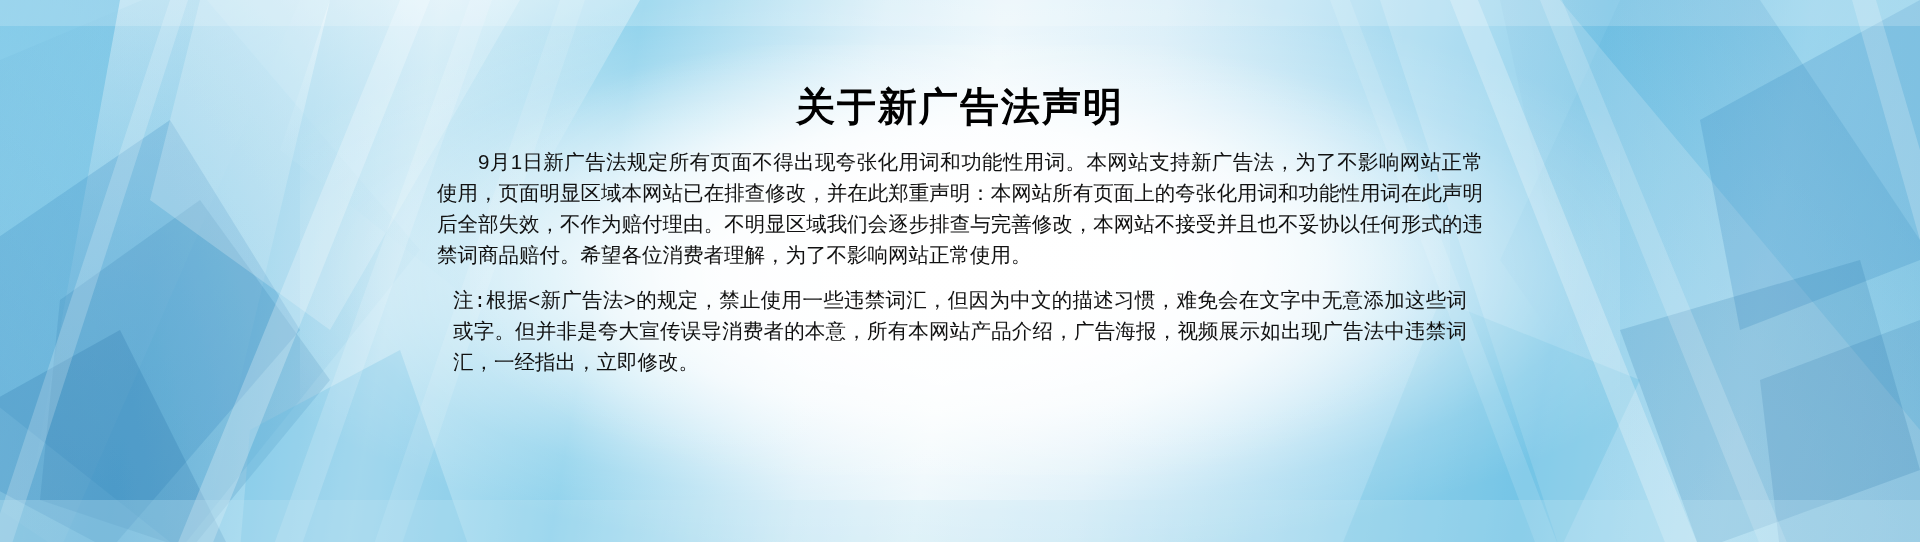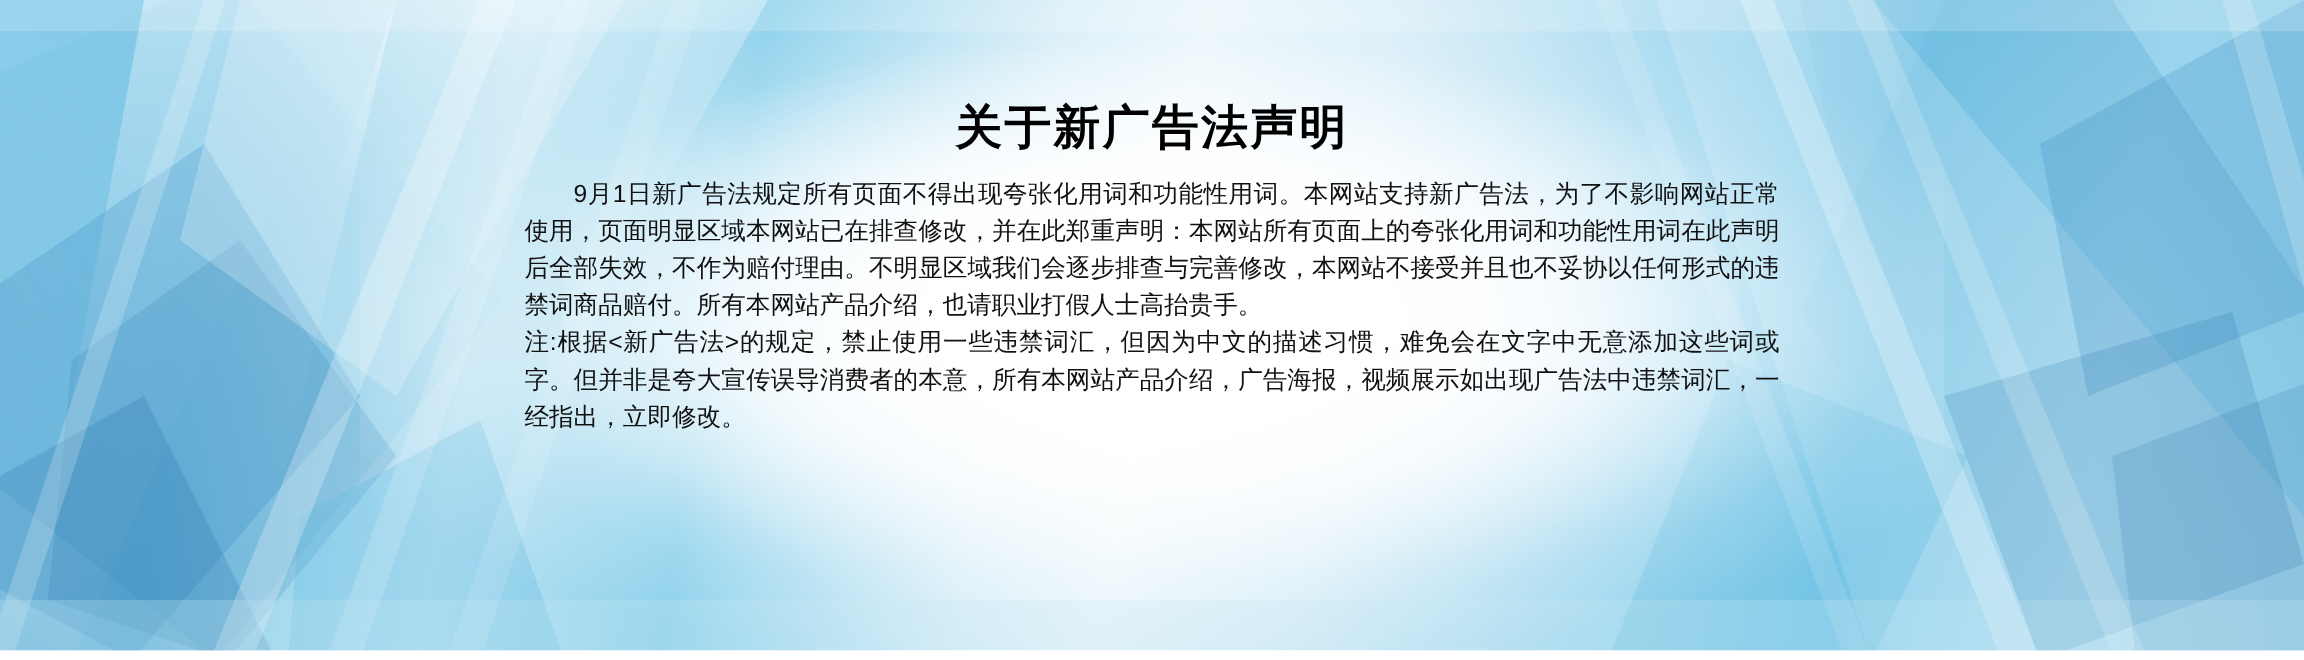--- a/index.html
+++ b/index.html
@@ -98,21 +98,21 @@
     top: 146px;
     left: -23px;
     width: 1046px;
     color: #111111;
     font-size: 20.5px;
     line-height: 31px;
     text-align: justify;
     text-justify: inter-ideograph;
   }
   .para-1 { text-indent: 2em; margin: 0; }
-  .para-2 { margin: 0; text-indent: 0; }
+  .para-2 { margin: 16px; text-indent: 0; font-family: Liberation Mono, monospace; }
 </style>
 </head>
 <body>
 
 <div class="banner">
 
   <div class="shapes">
     <svg viewBox="0 0 1920 550" xmlns="http://www.w3.org/2000/svg" aria-hidden="true">
       <defs>
         <linearGradient id="g1" x1="0" y1="0" x2="1" y2="1">
@@ -166,18 +166,18 @@
     </svg>
   </div>
 
   <div class="glow"></div>
   <div class="glow2"></div>
 
   <div class="content">
     <div class="title">关于新广告法声明</div>
 
     <div class="body-text">
-      <p class="para-1">9月1日新广告法规定所有页面不得出现夸张化用词和功能性用词。本网站支持新广告法，为了不影响网站正常使用，页面明显区域本网站已在排查修改，并在此郑重声明：本网站所有页面上的夸张化用词和功能性用词在此声明后全部失效，不作为赔付理由。不明显区域我们会逐步排查与完善修改，本网站不接受并且也不妥协以任何形式的违禁词商品赔付。所有本网站产品介绍，也请职业打假人士高抬贵手。</p>
+      <p class="para-1">9月1日新广告法规定所有页面不得出现夸张化用词和功能性用词。本网站支持新广告法，为了不影响网站正常使用，页面明显区域本网站已在排查修改，并在此郑重声明：本网站所有页面上的夸张化用词和功能性用词在此声明后全部失效，不作为赔付理由。不明显区域我们会逐步排查与完善修改，本网站不接受并且也不妥协以任何形式的违禁词商品赔付。希望各位消费者理解，为了不影响网站正常使用。</p>
       <p class="para-2">注:根据&lt;新广告法&gt;的规定，禁止使用一些违禁词汇，但因为中文的描述习惯，难免会在文字中无意添加这些词或字。但并非是夸大宣传误导消费者的本意，所有本网站产品介绍，广告海报，视频展示如出现广告法中违禁词汇，一经指出，立即修改。</p>
     </div>
   </div>
 
 </div>
 
 </body></html>

